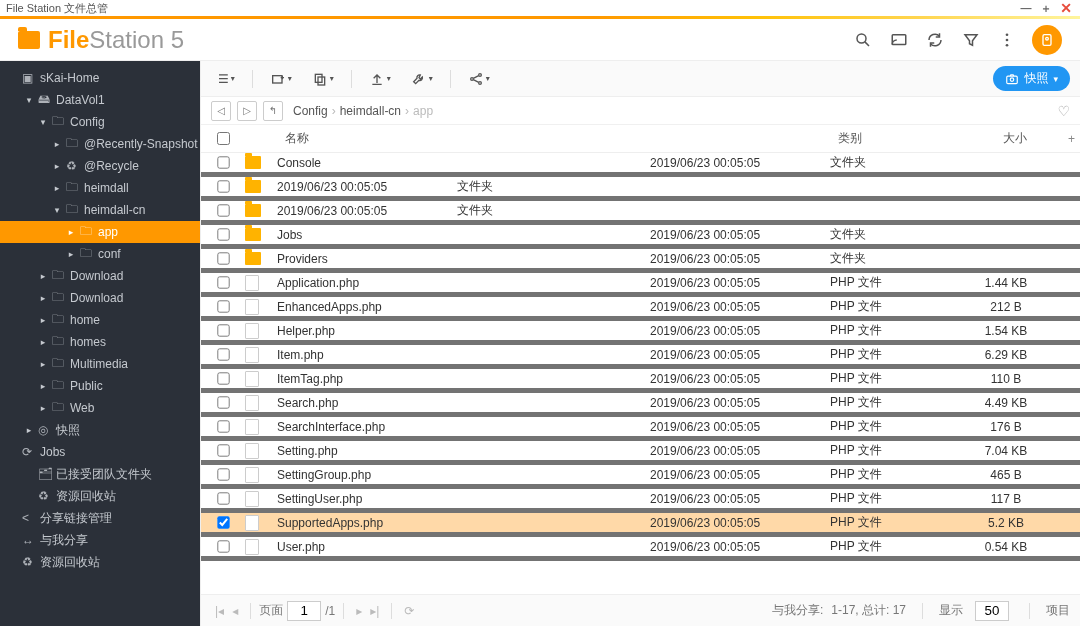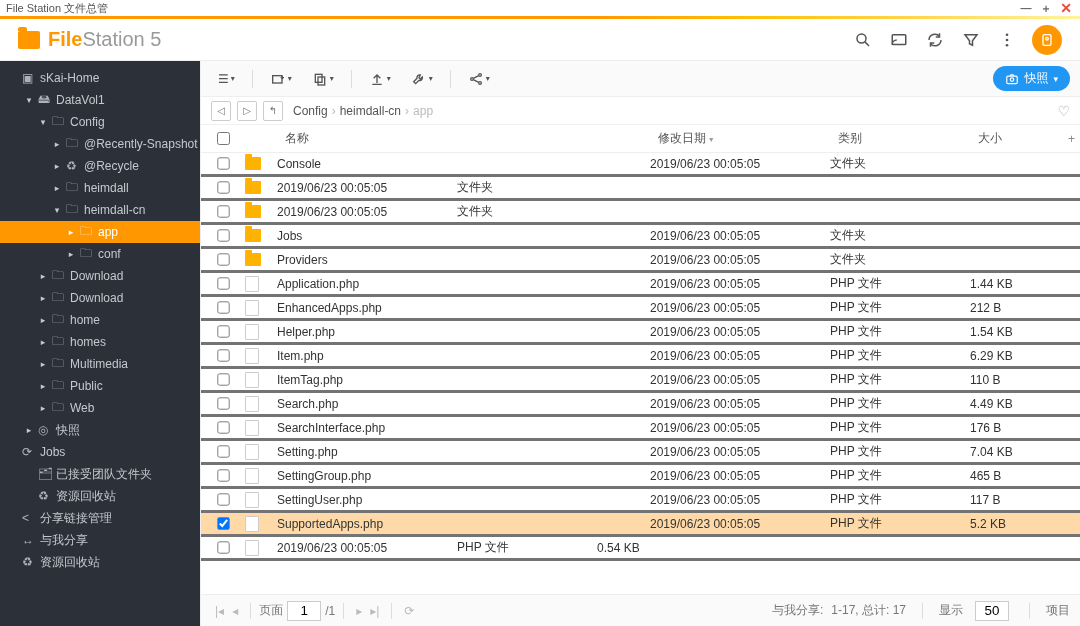--- a/index.html
+++ b/index.html
@@ -6,21 +6,21 @@
 body{width:1080px;height:626px;overflow:hidden;background:#fff;font-size:12px;color:#333}
 .titlebar{height:16px;background:#fff;display:flex;align-items:center;padding:0 6px;font-size:11px;color:#555}
 .titlebar .spacer{flex:1}
 .titlebar .wbtn{width:16px;height:16px;display:flex;align-items:center;justify-content:center;margin-left:4px;font-weight:bold}
 .wbtn.min{color:#666}.wbtn.max{color:#666}.wbtn.close{color:#e74c3c;font-size:14px}
 .gradbar{height:3px;background:linear-gradient(90deg,#ff9800 0%,#ff9800 55%,#ffc107 70%,#ffd54f 85%,#fff59d 100%)}
 .header{height:42px;background:#fff;display:flex;align-items:center;padding:0 18px;border-bottom:1px solid #eee}
 .logo{display:flex;align-items:center;gap:8px}
 .logo-ico{width:22px;height:18px;background:#ff9800;border-radius:2px;position:relative}
 .logo-ico:before{content:"";position:absolute;top:-4px;left:0;width:9px;height:4px;background:#ff9800;border-radius:2px 2px 0 0}
-.logo-txt{font-size:20px;font-weight:400}
+.logo-txt{font-size:24px;font-weight:400}
 .logo-txt b{font-weight:600;color:#ff9800}
 .logo-txt .thin{color:#999}
 .header .spacer{flex:1}
 .hicon{width:22px;height:22px;display:flex;align-items:center;justify-content:center;margin-left:14px;color:#555}
 .profile{width:30px;height:30px;border-radius:50%;background:#ff9800;color:#fff;display:flex;align-items:center;justify-content:center;margin-left:14px}
 
 .shell{display:flex;height:565px}
 .sidebar{width:200px;background:#2b3039;color:#c5c9cf;overflow:auto;font-size:12px;padding-top:6px}
 .tree-item{display:flex;align-items:center;height:22px;padding-left:8px;cursor:pointer;white-space:nowrap}
 .tree-item.active{background:#ff9800;color:#fff}
@@ -38,24 +38,24 @@
 .crumbs .sep{color:#bbb}
 .crumbs .cur{color:#bbb}
 .heart{margin-left:auto;color:#aaa;font-size:14px}
 .cols{height:28px;border-bottom:1px solid #eee;display:flex;align-items:center;background:#fff;color:#555}
 .cols>div{padding:0 8px}
 .c-cb{width:44px;display:flex;align-items:center;justify-content:center}
 .c-ico{width:32px}
 .c-name{flex:1}
 .c-date{width:180px}
 .c-type{width:140px}
-.c-size{width:90px;text-align:left;padding-right:18px}
+.c-size{width:90px;text-align:center;padding-right:18px}
 .c-add{width:20px;text-align:center;color:#888}
 .rows{flex:1;overflow:auto}
-.row{height:24px;display:flex;align-items:center;border-bottom:3px solid #737373}
+.row{height:24px;display:flex;align-items:center;border-bottom:5px solid #737373}
 .row.sel{background:#ffd9a8}
 .row .c-cb input{transform:scale(.95)}
 .fico{width:16px;height:13px;border-radius:1px;position:relative}
 .fico.folder{background:#ffb300}
 .fico.folder:before{content:"";position:absolute;top:-3px;left:0;width:7px;height:3px;background:#ffb300;border-radius:1px 1px 0 0}
 .fico.file{width:14px;height:16px;background:#fff;border:1px solid #ccc;border-radius:1px}
 .statusbar{height:32px;border-top:1px solid #eee;display:flex;align-items:center;padding:0 10px;color:#777;background:#fafafa;font-size:12px}
 .pgbtn{color:#bbb;padding:0 4px}
 .pginput{width:34px;height:20px;border:1px solid #ccc;text-align:center;margin:0 4px}
 .sbsep{width:1px;height:16px;background:#ddd;margin:0 8px}
@@ -307,21 +307,20 @@
         </div>
       <div class="heart">♡</div>
     </div>
 
     <div class="cols">
       <div class="c-cb">
           <input type="checkbox" style="">
         </div>
       <div class="c-ico"></div>
       <div class="c-name">名称</div>
-      <div class="c-date"><span>修改日期</span> <span style="font-size:8px;color:#999">▾</span></div>
       <div class="c-type">类别</div>
       <div class="c-size">大小</div>
       <div class="c-add">+</div>
     </div>
 
     <div class="rows" id="rows">
         <div class="row">
           <div class="c-cb">
             <input type="checkbox" style="">
           </div>
@@ -527,20 +526,21 @@
           <div class="c-size">5.2 KB</div>
           <div class="c-add"></div>
         </div>
         <div class="row">
           <div class="c-cb">
             <input type="checkbox" style="">
           </div>
           <div class="c-ico">
             <div class="fico file"></div>
           </div>
+          <div class="c-name">User.php</div>
           <div class="c-date">2019/06/23 00:05:05</div>
           <div class="c-type">PHP 文件</div>
           <div class="c-size">0.54 KB</div>
           <div class="c-add"></div>
         </div>
       </div>
 
     <div class="statusbar">
       <span class="pgbtn">|◂</span>
       <span class="pgbtn">◂</span>

